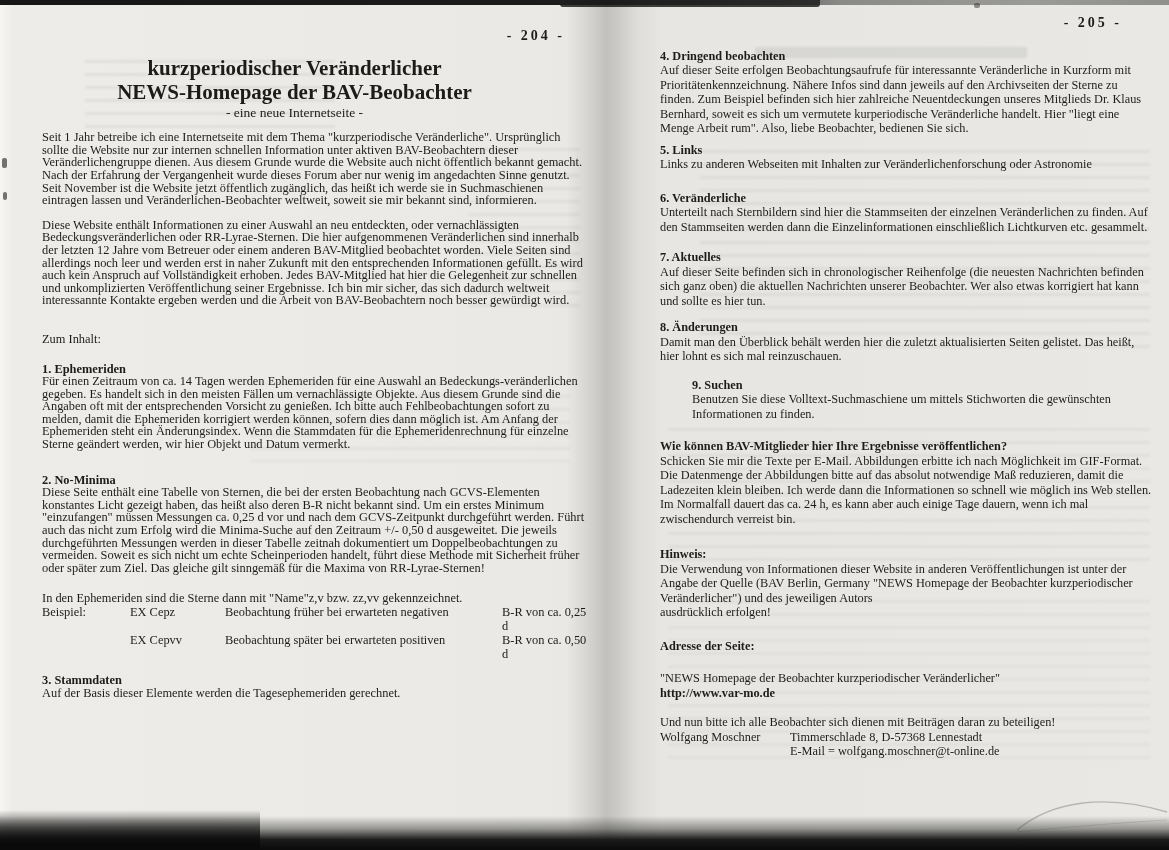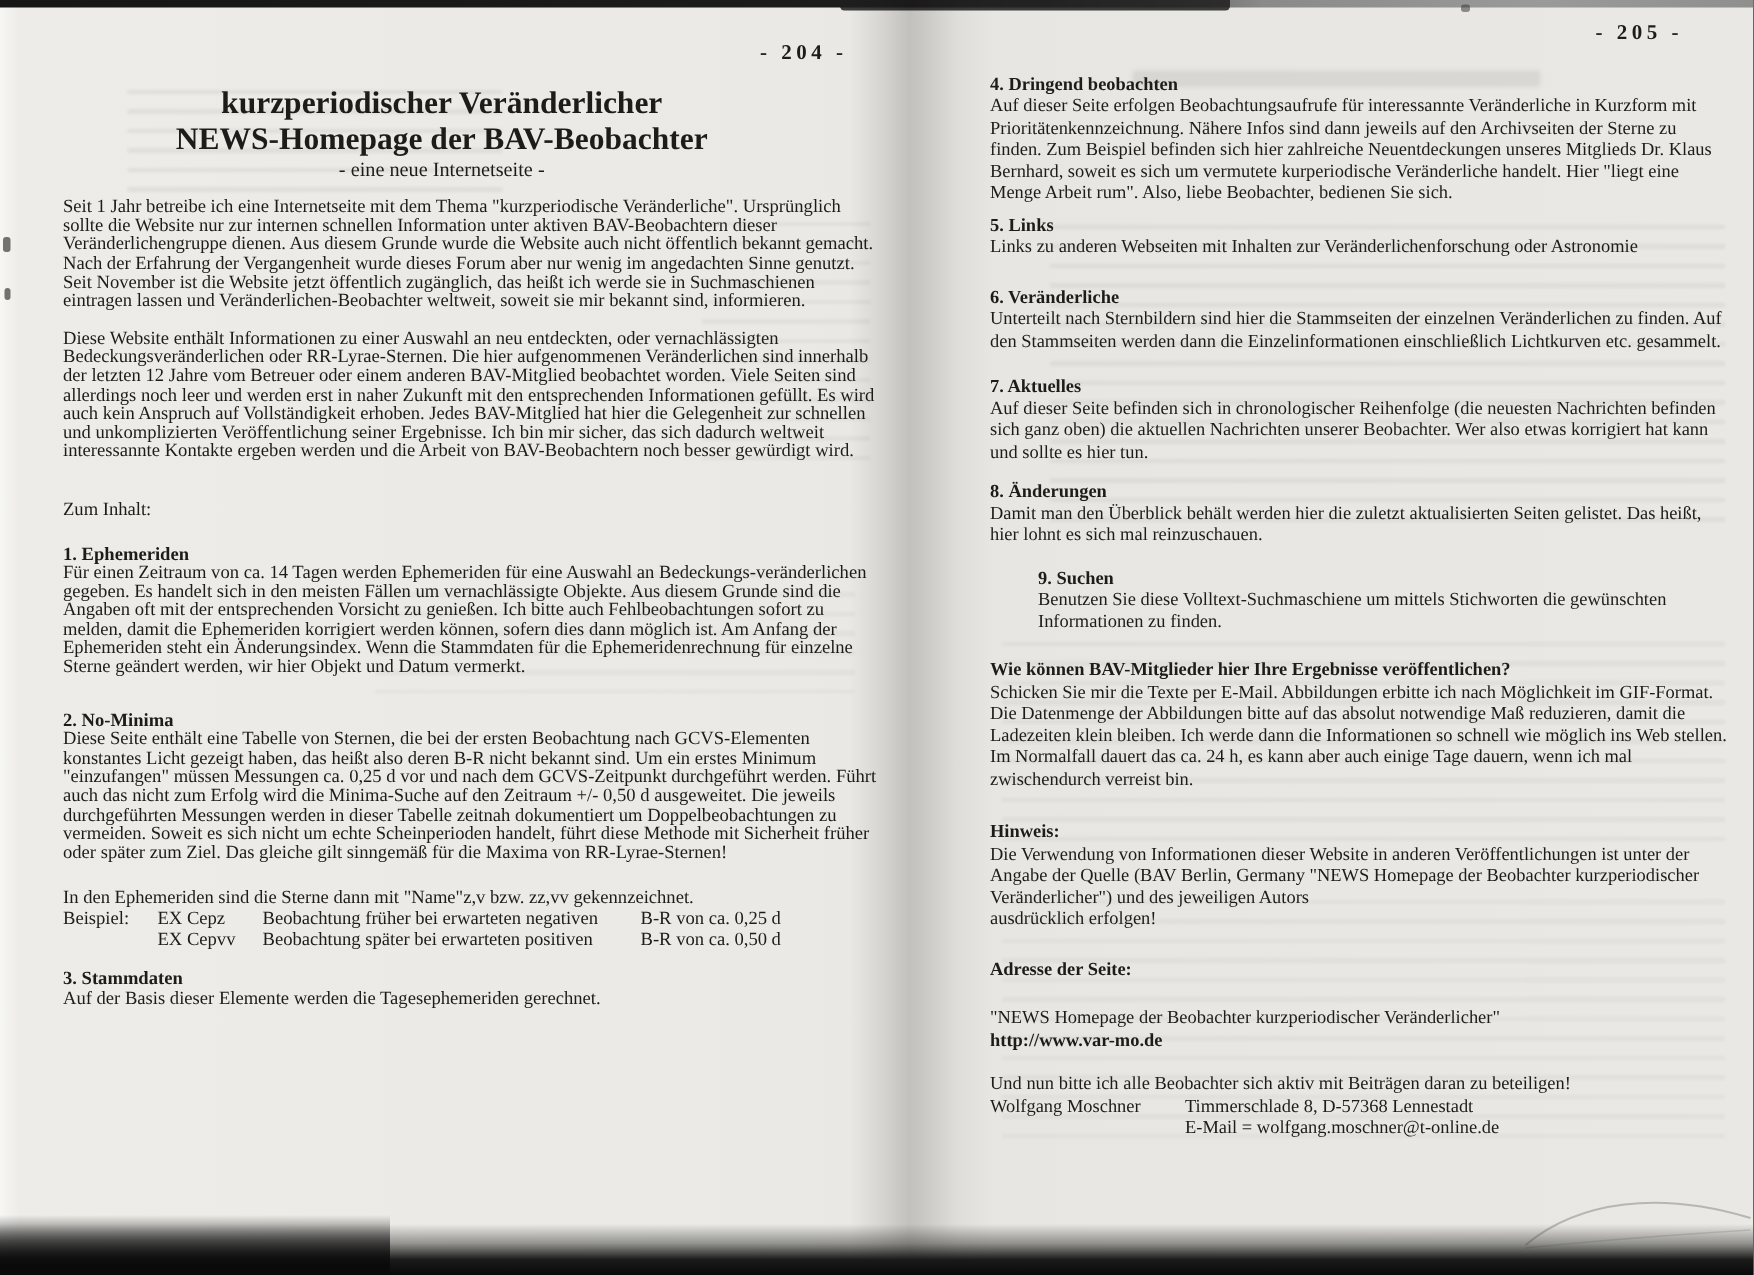--- a/index.html
+++ b/index.html
@@ -32,21 +32,21 @@
   .pageR .pnum{transform:translateX(-30px);}
   .titleblock{text-align:center;transform:translateX(-20px);margin-top:13px;}
   .title{font-weight:bold;font-size:21px;line-height:24px;}
   .subtitle{font-size:13.5px;margin-top:3px;}
   .para{margin-top:12px;text-align:left;}
   .toc{margin-top:26px;}
   .shead{font-weight:bold;}
   .pageL .s1{margin-top:17px;}
   .pageL .s2{margin-top:23px;}
   .pageL .note{margin-top:18px;}
-  .bsp{display:flex;line-height:14px;}
+  .bsp{display:flex;line-height:14px;gap:25px;}
   .bsp .c1{width:63px;flex:none;}
   .bsp .c2{width:70px;flex:none;}
   .bsp .c3{width:252px;flex:none;}
   .bsp .c4{flex:1;}
   .pageL .s3{margin-top:13px;}
   .rsec4{margin-top:18px;}
   .rsec5{margin-top:7px;}
   .rsec6{margin-top:19px;}
   .rsec7{margin-top:16px;}
   .rsec8{margin-top:12px;}
@@ -151,21 +151,21 @@
 
     <div class="rhin">
       <div class="shead">Hinweis:</div>
       <div>Die Verwendung von Informationen dieser Website in anderen Veröffentlichungen ist unter der Angabe der Quelle (BAV Berlin, Germany "NEWS Homepage der Beobachter kurzperiodischer Veränderlicher") und des jeweiligen Autors</div>
       <div>ausdrücklich erfolgen!</div>
     </div>
 
     <div class="radr shead">Adresse der Seite:</div>
     <div class="rsite">"NEWS Homepage der Beobachter kurzperiodischer Veränderlicher"</div>
     <div class="rurl">http://www.var-mo.de</div>
-    <div class="rclose">Und nun bitte ich alle Beobachter sich aktiv mit Beiträgen daran zu beteiligen!</div>
+    <div class="rclose">Und nun bitte ich alle Beobachter sich dienen mit Beiträgen daran zu beteiligen!</div>
 
     <div class="sig">
       <span class="n">Wolfgang Moschner</span>
       <span>
         <div>Timmerschlade 8, D-57368 Lennestadt</div>
         <div>E-Mail = wolfgang.moschner@t-online.de</div>
       </span>
     </div>
   </div>
 

